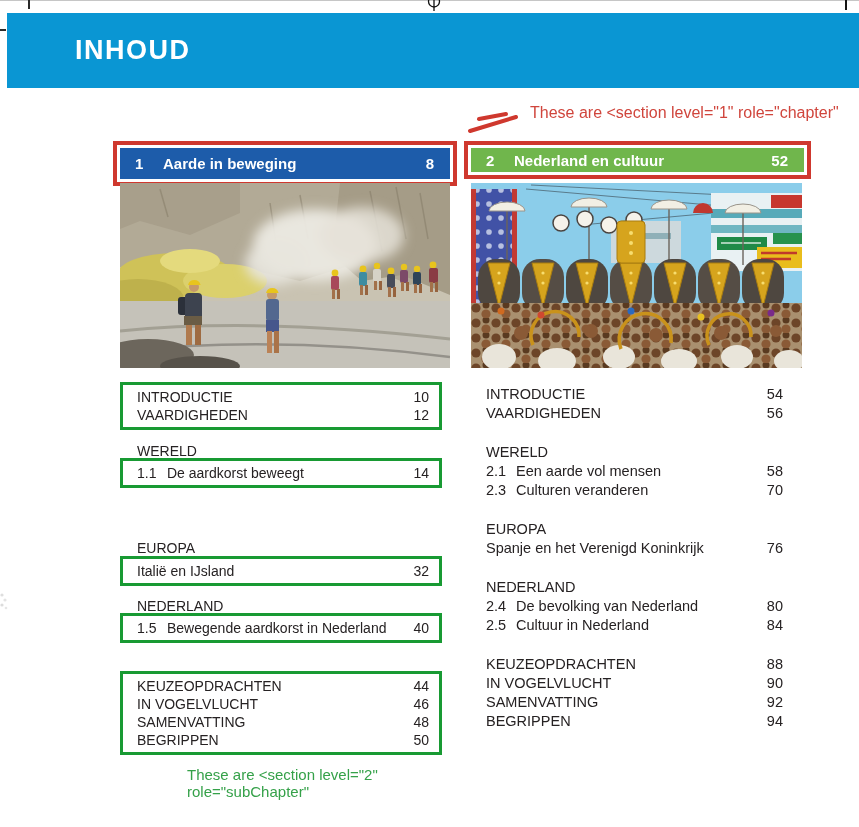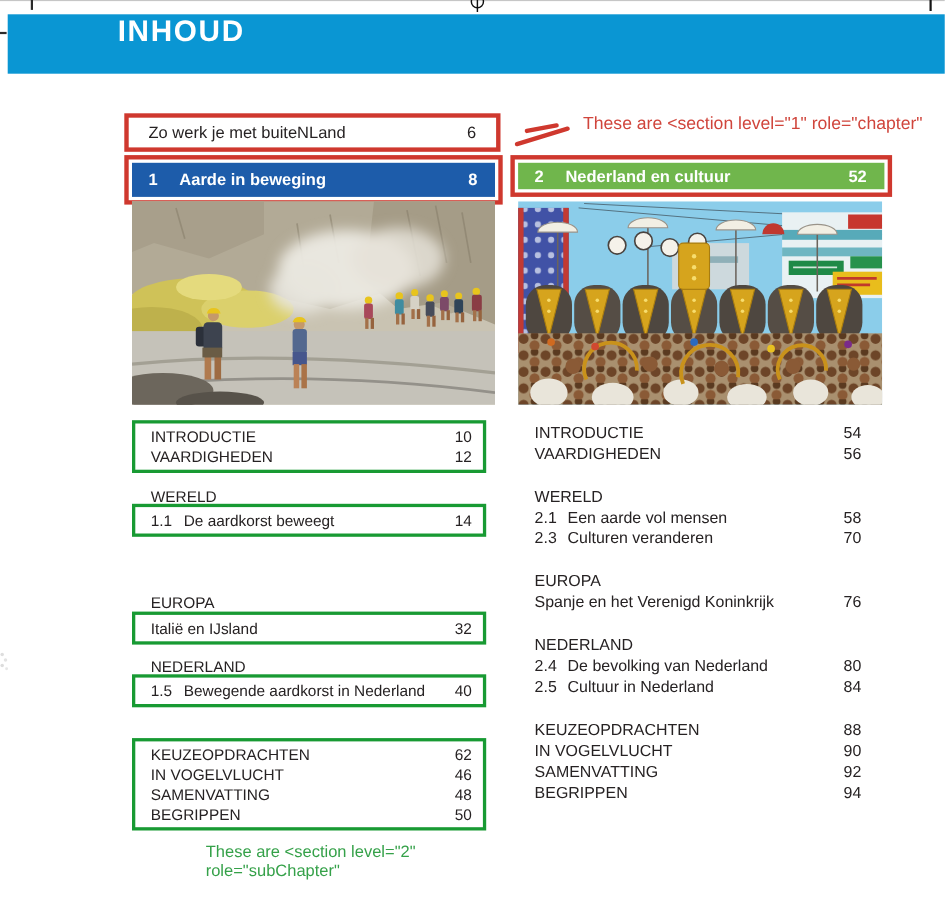--- a/index.html
+++ b/index.html
@@ -9,22 +9,22 @@
 
   
   .topline { position:absolute; left:0; top:0; width:859px; height:1px; background:#c6c6c6; }
   .crop-tl { position:absolute; left:28px; top:0; width:2px; height:9px; background:#2a2a2a; }
   .crop-l  { position:absolute; left:0; top:29px; width:6px; height:2px; background:#2a2a2a; }
   .crop-tr { position:absolute; left:845px; top:0; width:2px; height:10px; background:#151515; }
   .regmark { position:absolute; left:424px; top:0; }
   .smudge  { position:absolute; left:0; top:590px; }
 
   
-  .band { position:absolute; left:7px; top:13px; width:852px; height:54px; background:#0a96d3;
-          display:flex; align-items:flex-start;padding-left:32px; }
+  .band { position:absolute; left:7px; top:13px; width:852px; height:75px; background:#0a96d3;
+          display:flex; align-items:center; }
   .band h1 { margin-left:68px; color:#fff; font-size:27px; font-weight:bold; letter-spacing:1.5px; }
 
   
   .redbox { position:absolute; border:4px solid #cf382e; background:#fff; }
   .introbox { left:113px; top:103px; width:342px; height:35px; }
   .introrow { height:100%; display:flex; align-items:center; padding:0 18px; font-size:15px; }
   .introrow .pg { margin-left:auto; }
   .ch1box { left:113px; top:141px; width:344px; height:45px; padding:3px; }
   .ch2box { left:464px; top:141px; width:347px; height:38px; padding:3px; }
   .chbar { height:100%; display:flex; align-items:center; color:#fff; font-weight:bold; font-size:15px; }
@@ -78,26 +78,20 @@
     <circle cx="2" cy="5" r="1.6" fill="#dedede"></circle>
       <circle cx="5" cy="10" r="1.6" fill="#e3e3e3"></circle>
     <circle cx="2" cy="15" r="1.6" fill="#dcdcdc"></circle>
       <circle cx="6" cy="18" r="1.3" fill="#e6e6e6"></circle>
   </svg>
 
   <header class="band">
     <h1>INHOUD</h1>
   </header>
 
-  <div class="redbox introbox">
-    <div class="introrow">
-      <span>Zo werk je met buiteNLand</span>
-      <span class="pg">6</span>
-    </div>
-  </div>
 
   <div class="redbox ch1box">
     <div class="chbar bar-blue">
       <span class="chnum">1</span>
       <span class="chtitle">Aarde in beweging</span>
       <span class="chpg">8</span>
     </div>
   </div>
 
   <div class="redbox ch2box">
@@ -347,21 +341,21 @@
     <div class="gbrow">
       <span class="num">1.5</span>
       <span>Bewegende aardkorst in Nederland</span>
       <span class="pg">40</span>
     </div>
   </div>
 
   <div class="greenbox gb-e">
     <div class="gbrow">
       <span>KEUZEOPDRACHTEN</span>
-      <span class="pg">62</span>
+      <span class="pg">44</span>
     </div>
     <div class="gbrow">
       <span>IN VOGELVLUCHT</span>
       <span class="pg">46</span>
     </div>
     <div class="gbrow">
       <span>SAMENVATTING</span>
       <span class="pg">48</span>
     </div>
     <div class="gbrow">

